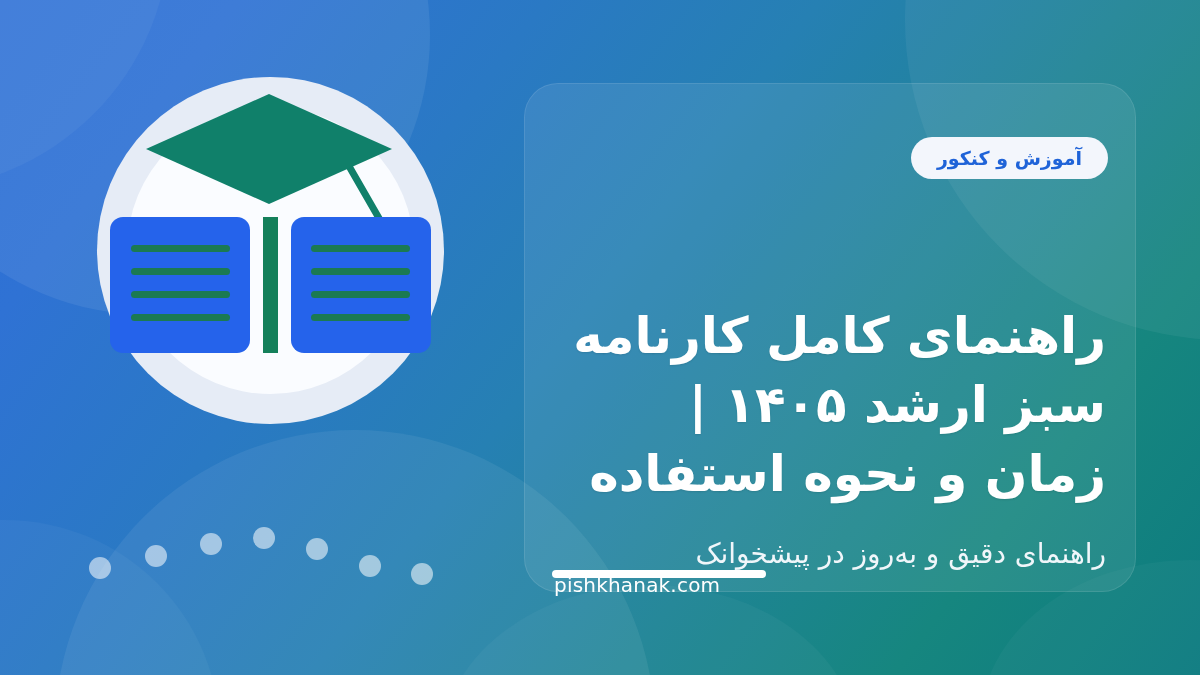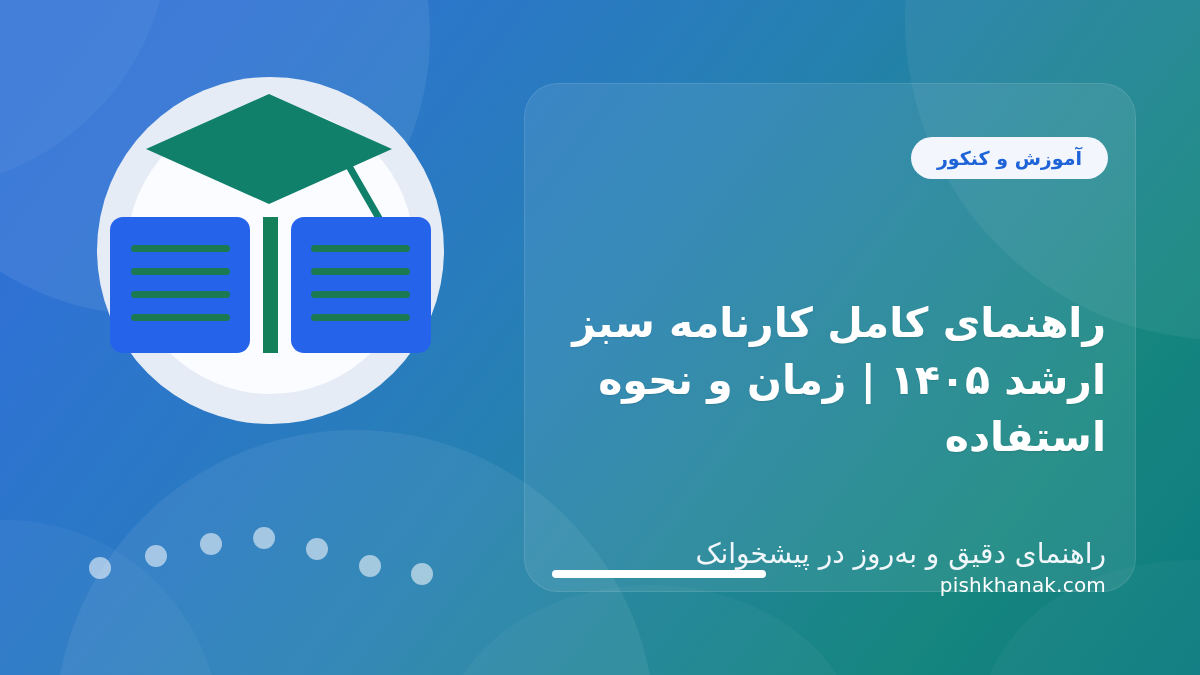--- a/index.html
+++ b/index.html
@@ -51,34 +51,34 @@
     font-size:19px;font-weight:700;line-height:1;
     white-space:nowrap;
     box-sizing:border-box;
     margin-top:16px;
   }
 
   .card-title{
     position:absolute;right:30px;left:30px;top:185px;
     text-align:right;
     color:#ffffff;
-    font-size:41px;font-weight:700;line-height:1.38;
+    font-size:50px;font-weight:700;line-height:1.38;
     letter-spacing:0;
     text-shadow:0 1px 2px rgba(0,0,0,.10);
   }
 
   .card-sub{
     position:absolute;right:30px;left:30px;top:422px;
     text-align:right;color:#f0f6fa;
     font-size:28px;font-weight:400;line-height:1.5;
   }
 
   .card-site{
     position:absolute;right:30px;left:30px;top:470px;
-    text-align:right;color:#ffffff;
+    text-align:left;color:#ffffff;
     font-size:20px;font-weight:400;letter-spacing:.2px;
     direction:ltr;
   }
 
   .card-rule{
     position:absolute;left:28px;top:487px;
     width:214px;height:8px;border-radius:4px;
     background:#ffffff;
   }
 

